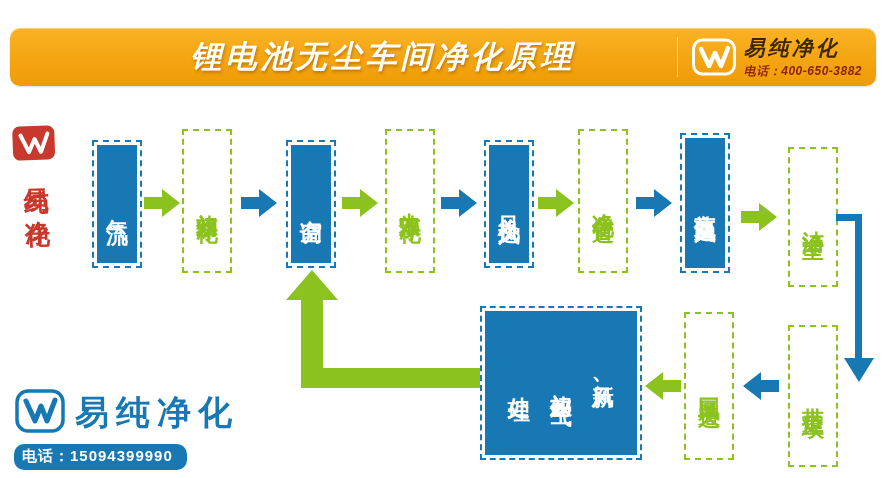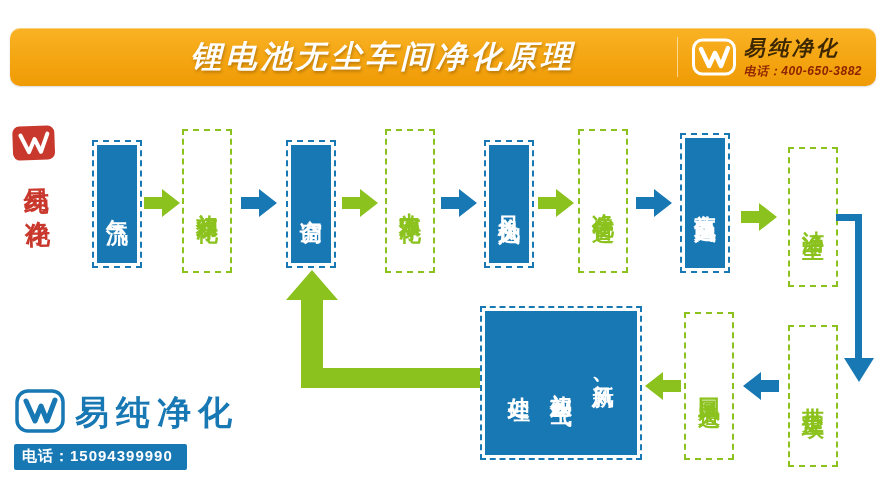--- a/index.html
+++ b/index.html
@@ -136,21 +136,21 @@
     font-size: 34px; font-weight: bold; letter-spacing: 7px;
     white-space: nowrap;
   }
   .footer-phone {
     display: inline-block;
     margin-top: 6px;
     background: var(--blue);
     color: #ffffff;
     font-size: 15px; font-weight: bold; letter-spacing: 1px;
     padding: 3px 14px 4px 8px;
-    border-radius: 2px;
+    border-radius: 10px;
   }
 </style>
 </head>
 <body>
 
 <div class="canvas">
 
   <div class="header">
     <div class="header-title">锂电池无尘车间净化原理</div>
     <div class="header-divider"></div>

